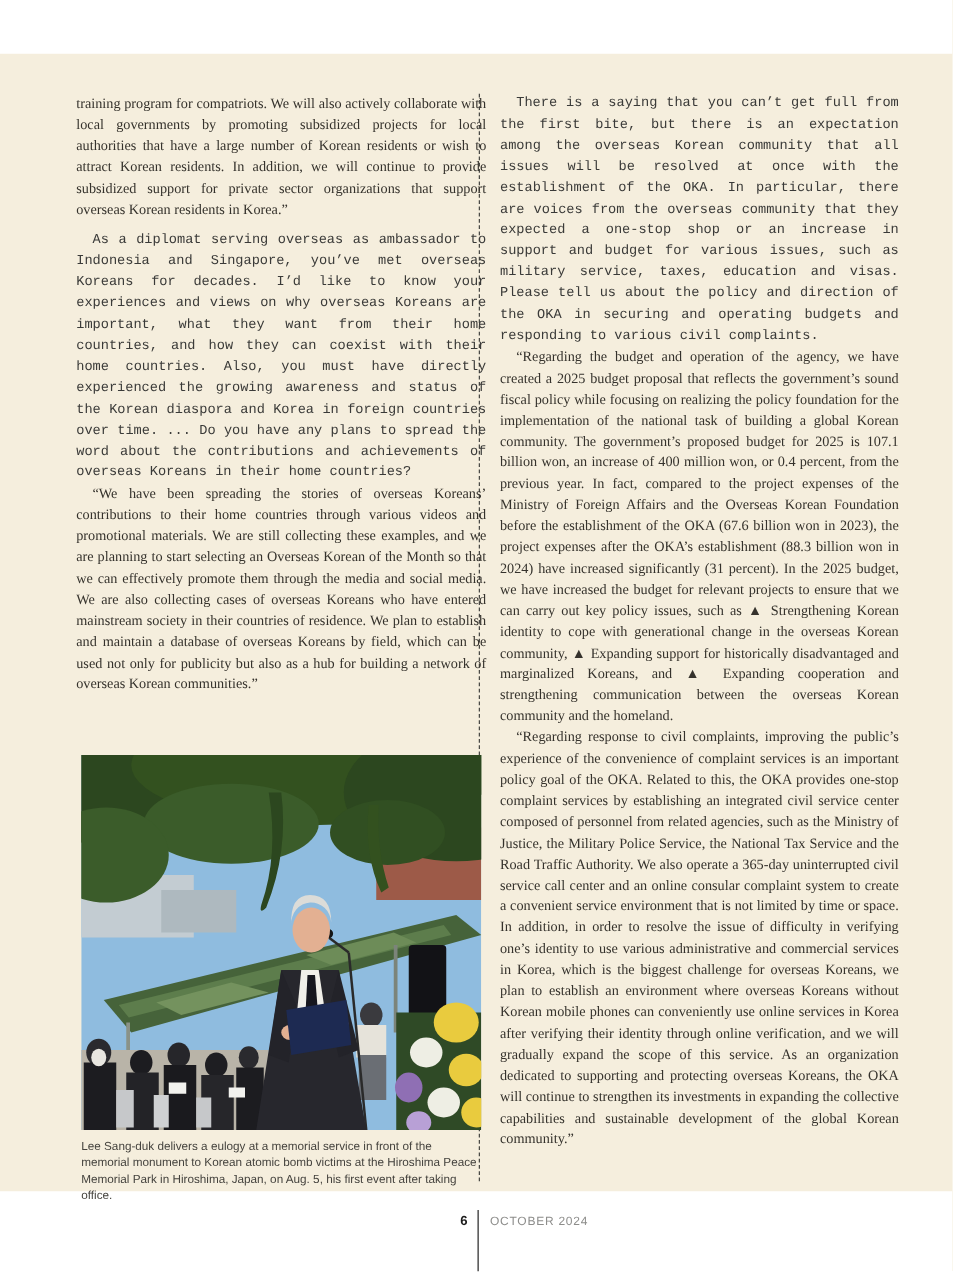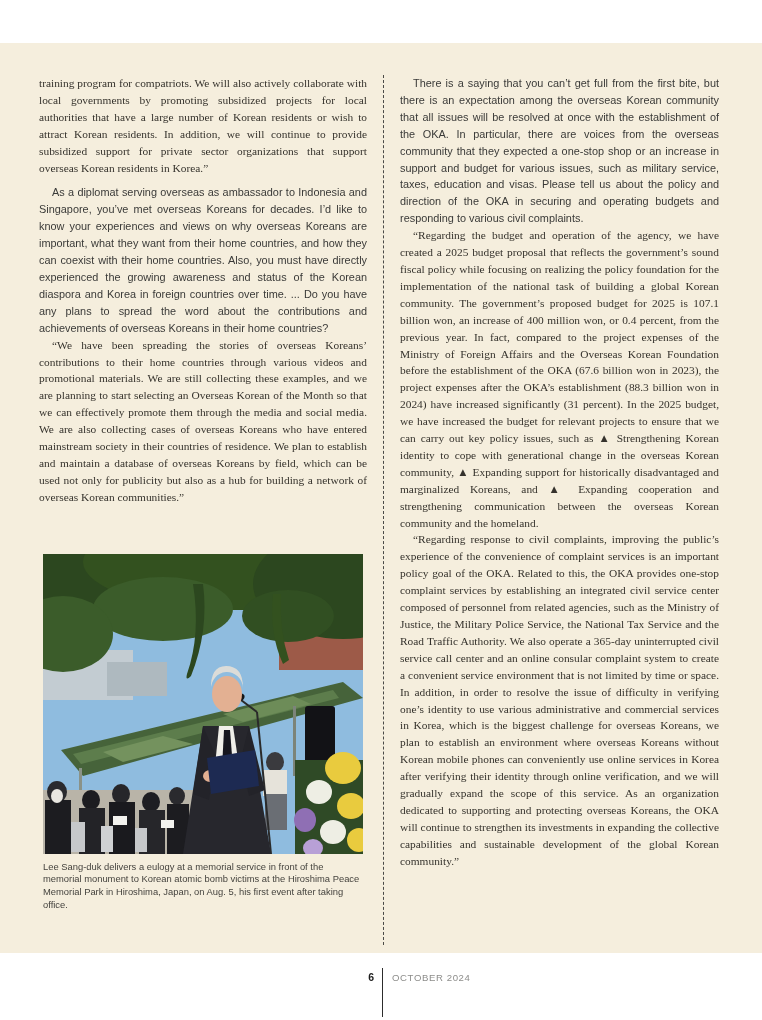--- a/index.html
+++ b/index.html
@@ -5,33 +5,33 @@
   html,body { margin:0; padding:0; }
   body {
     width:762px; height:1020px; position:relative; overflow:hidden;
     background:#ffffff; font-family:"Liberation Sans", sans-serif;
   }
   .panel {
     position:absolute; left:0; top:43px; width:762px; height:910px;
     background:#f5eedd;
   }
   .col { position:absolute; top:75px; }
-  .col-left  { left:39px;  width:328px; }
+  .col-left  { left:61px;  width:328px; }
   .col-right { left:400px; width:319px; }
   .divider {
     position:absolute; left:383px; top:75px; height:870px; width:0;
     border-left:1.5px dashed #4a4a46;
   }
   p { margin:0; text-align:justify; }
   .serif {
     font-family:"Liberation Serif", serif;
     font-size:11.4px; line-height:16.9px; color:#35322c;
   }
   .sans {
-    font-family:Liberation Sans, sans-serif;
+    font-family:Liberation Mono, monospace;
     font-size:10.9px; line-height:16.9px; color:#3a3a38;
   }
   .indent { text-indent:13px; }
   .gap-top { margin-top:8px; }
   .heading {
     font-family:"Liberation Sans", sans-serif;
     font-size:13.2px; line-height:18.6px; font-weight:bold;
     color:#c6941f; text-align:justify; margin:0 0 17px 0;
   }
   figure { margin:44px 0 0 0; padding:4px; width:320px; }

